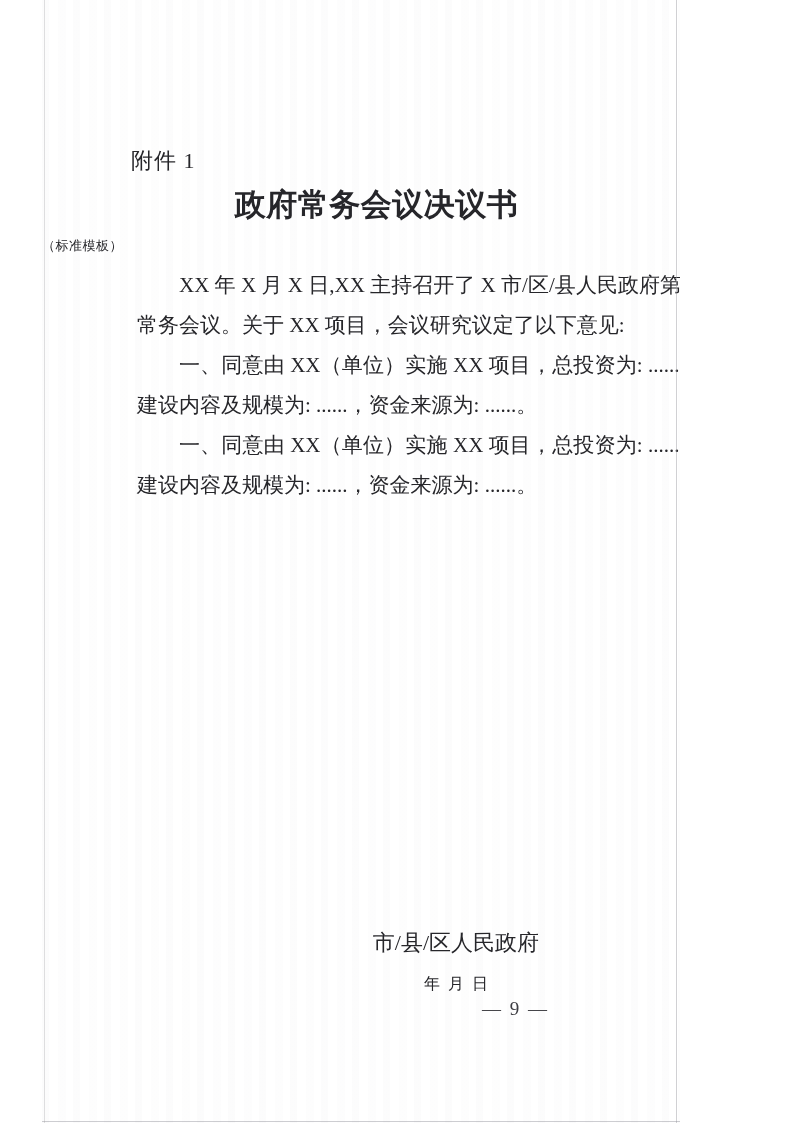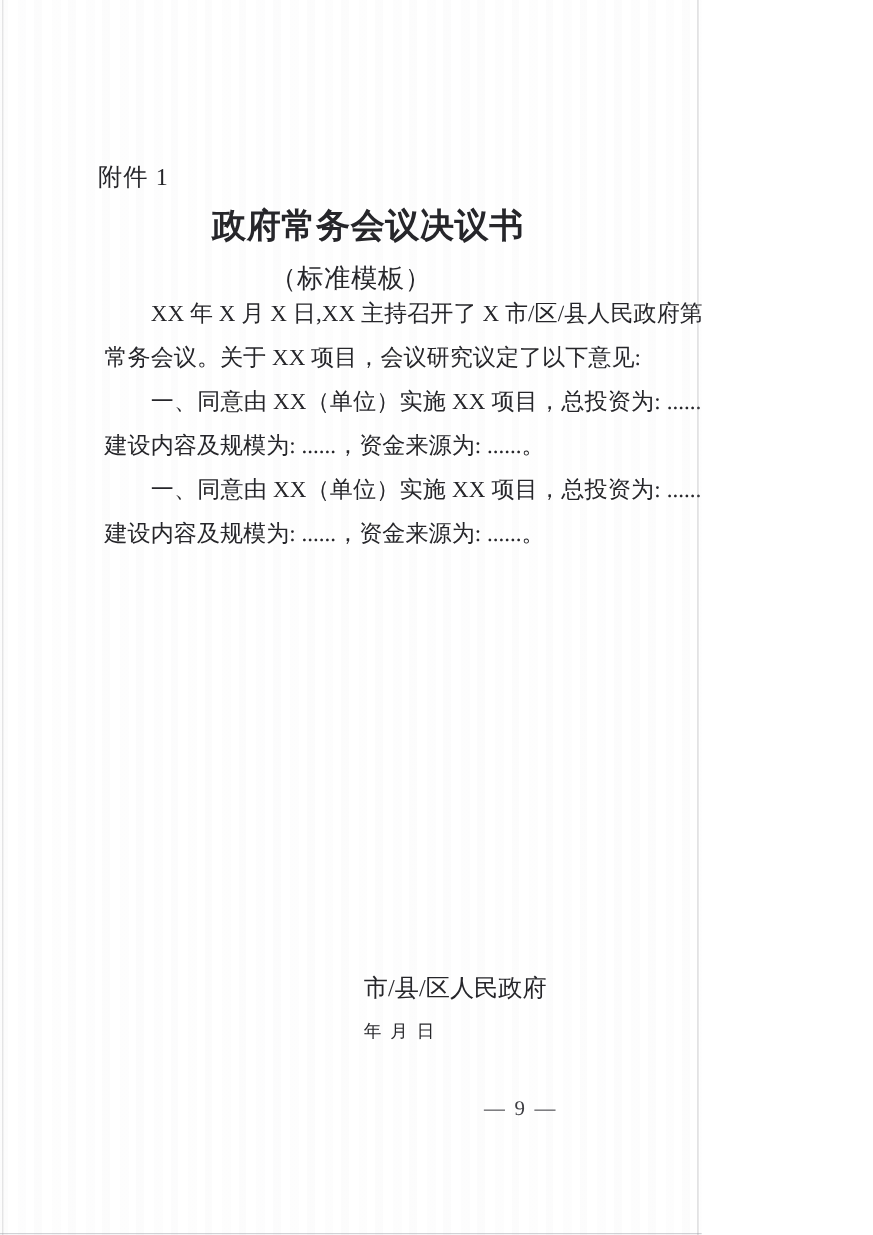--- a/index.html
+++ b/index.html
@@ -8,20 +8,21 @@
     background: #ffffff;
   }
   .page {
     position: relative;
     width: 638px;
     height: 1123px;
     background: #ffffff;
     overflow: hidden;
     font-family: "Liberation Serif", "DejaVu Serif", serif;
     color: #26262a;
+    margin-left: 42px;
   }
   
   .page::before {
     content: "";
     position: absolute;
     inset: 0;
     background-image: repeating-linear-gradient(
       90deg,
       rgba(120,120,130,0.025) 0px, rgba(120,120,130,0.025) 7px,
       rgba(255,255,255,0) 7px, rgba(255,255,255,0) 16px,
@@ -47,42 +48,41 @@
     font-size: 31px;
     font-weight: 700;
     letter-spacing: 0.5px;
     padding-left: 31px;
   }
   .subtitle {
     position: absolute;
     left: 0;
     right: 0;
     top: 237px;
-    text-align: center;
-    font-size: 24px;
+    font-size: 13px;
     letter-spacing: 0.5px;
   }
   .body {
     position: absolute;
     left: 95px;
     width: 606px;
     top: 265px;
     font-size: 21px;
     line-height: 40px;
     text-align: justify;
   }
   .body p {
     margin: 0;
     text-indent: 2em;
   }
   .signature {
     position: absolute;
     right: 141px;
-    top: 882px;
-    text-align: left;
+    top: 927px;
+    text-align: center;
     font-size: 22px;
     line-height: 31px;
   }
   .signature .date {
     margin-top: 10px;
     font-size: 16px;
     white-space: pre;
   }
   .pagenum {
     position: absolute;

